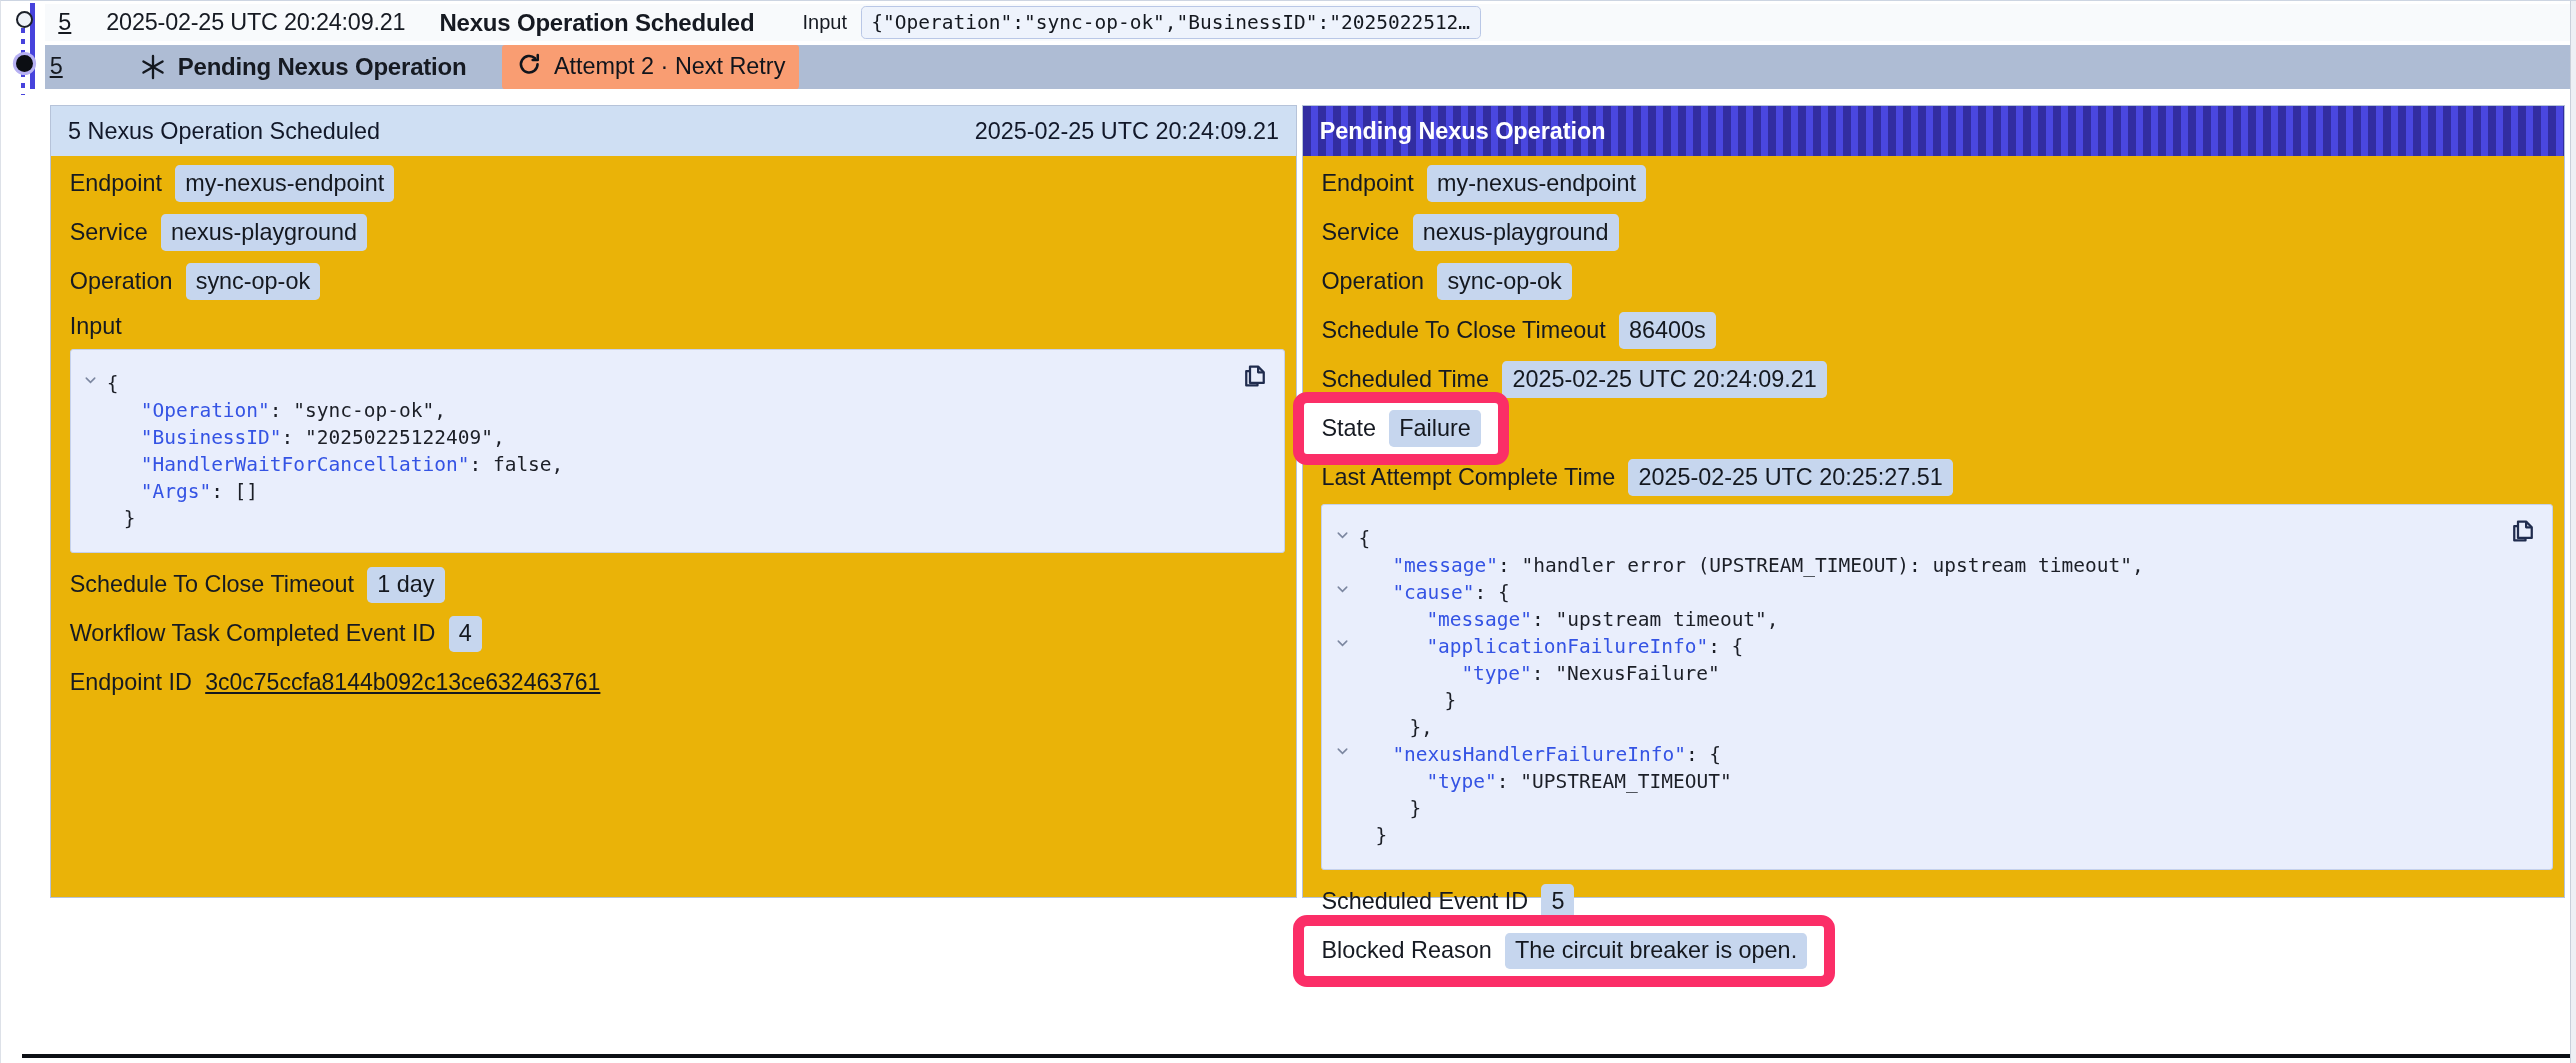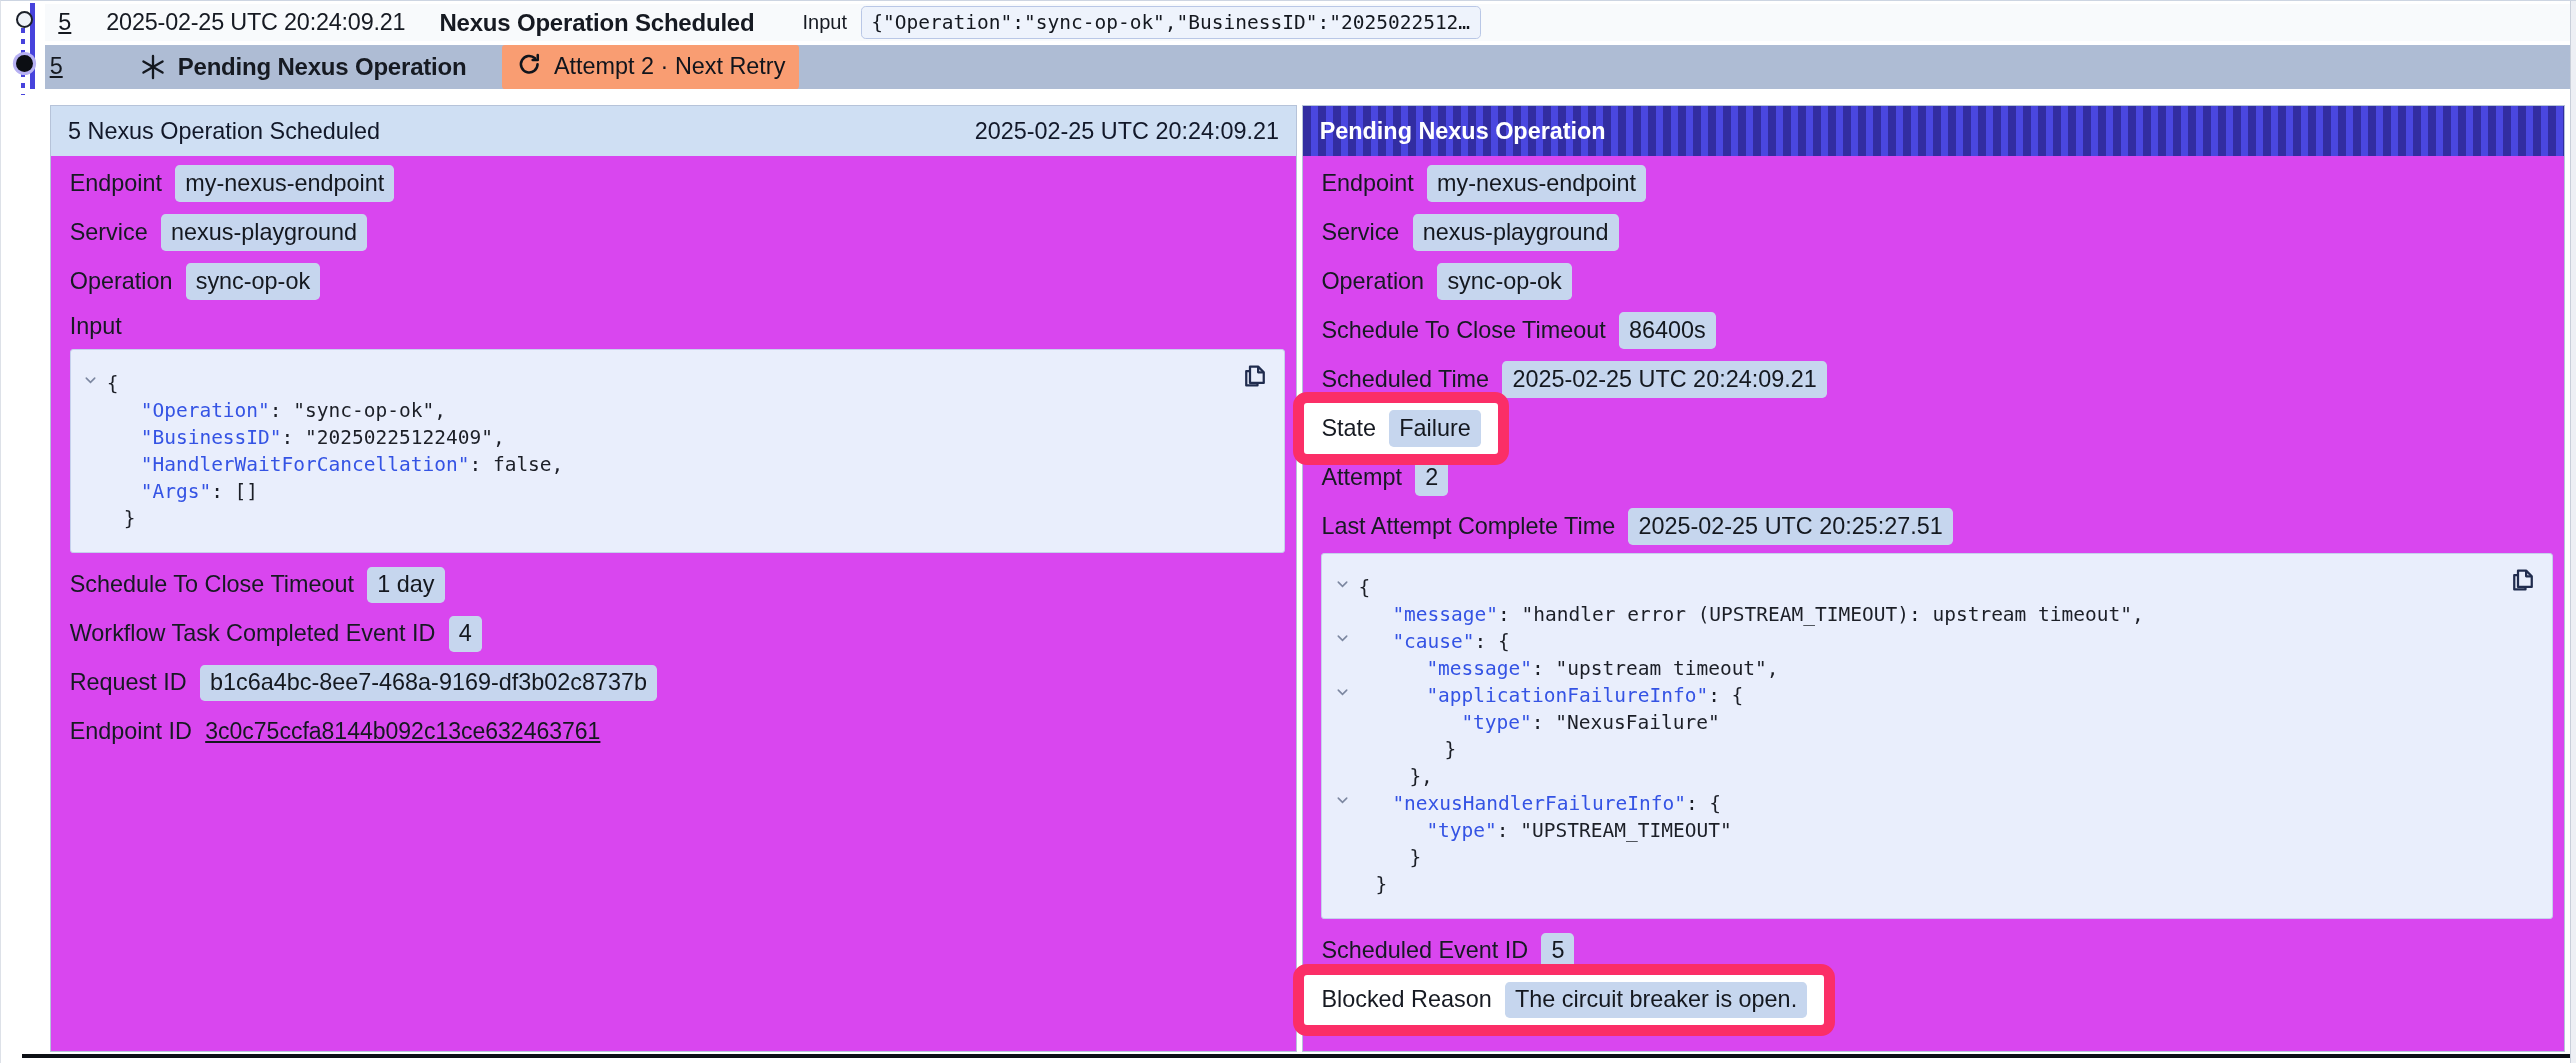--- a/index.html
+++ b/index.html
@@ -33,21 +33,21 @@
   .einput-label { font-size:20px; margin-left:48px; }
   .einput-chip { margin-left:14px; font-size:19.5px; background:#eef3fc; border:1.6px solid #b9c7e6;
     border-radius:4.7px; padding:3.9px 9.4px; color:#14181f; white-space:nowrap; }
   .ast { margin-left:76px; display:inline-flex; }
   .erow-2 .etitle { margin-left:11px; }
   .attempt-badge { margin-left:36px; background:#f99d72; display:inline-flex; align-items:center;
     gap:11px; padding:6.2px 14px; border-radius:3.1px; font-size:23.4px; color:#10141c; }
 
   
   .panels { position:absolute; left:49px; top:104px; display:flex; gap:4.7px; }
-  .panel { background:#d946ef; border:1.6px solid #b6c3d9; height:947px; overflow:visible; }
+  .panel { background:#eab308; border:1.6px solid #b6c3d9; height:793px; overflow:visible; }
   .panel.left  { width:1247px; }
   .panel.right { width:1263px; }
   .phead { height:50px; display:flex; align-items:center; justify-content:space-between;
     padding:0 17px; font-size:23.4px; }
   .phead-left { background:#cfdff3; color:#121829; }
   .phead-striped {
     background: repeating-linear-gradient(to right, #322da1 0 7.8px, #4a47e0 7.8px 15px);
     color:#fff; font-weight:bold; }
   .pbody { padding: 3.1px 11px 0 18.7px; }
 
@@ -162,24 +162,20 @@
           </div>
           <div class="frow">
             <span class="frow-label">Schedule To Close Timeout</span>
             <span class="badge">1 day</span>
           </div>
           <div class="frow">
             <span class="frow-label">Workflow Task Completed Event ID</span>
             <span class="badge">4</span>
           </div>
           <div class="frow">
-            <span class="frow-label">Request ID</span>
-            <span class="badge">b1c6a4bc-8ee7-468a-9169-df3b02c8737b</span>
-          </div>
-          <div class="frow">
             <span class="frow-label">Endpoint ID</span>
             <a class="id-link">3c0c75ccfa8144b092c13ce632463761</a>
           </div>
         </div>
     </section>
 
     <section class="panel right">
       <header class="phead phead-striped">
         <span>Pending Nexus Operation</span>
       </header>
@@ -202,24 +198,20 @@
           </div>
           <div class="frow">
             <span class="frow-label">Scheduled Time</span>
             <span class="badge">2025-02-25 UTC 20:24:09.21</span>
           </div>
           <div class="frow">
             <span class="annot">
               <span class="frow-label">State</span>
               <span class="badge">Failure</span>
             </span>
-          </div>
-          <div class="frow">
-            <span class="frow-label">Attempt</span>
-            <span class="badge">2</span>
           </div>
           <div class="frow">
             <span class="frow-label">Last Attempt Complete Time</span>
             <span class="badge">2025-02-25 UTC 20:25:27.51</span>
           </div>
           <div class="code-block">
             <button class="copy-btn">
               <svg width="30" height="30" viewBox="0 0 24 24" fill="none" stroke="#202c4e" stroke-width="1.8">
                 <path d="M8 8V4.5h6.5L19 9v8.5H8z" stroke-linejoin="round"></path>
                 <path d="M14.5 4.5V9H19" stroke-linejoin="round"></path>

